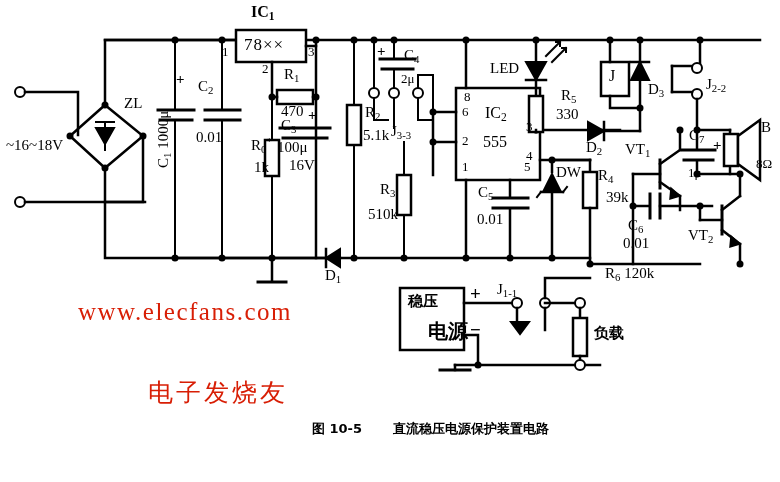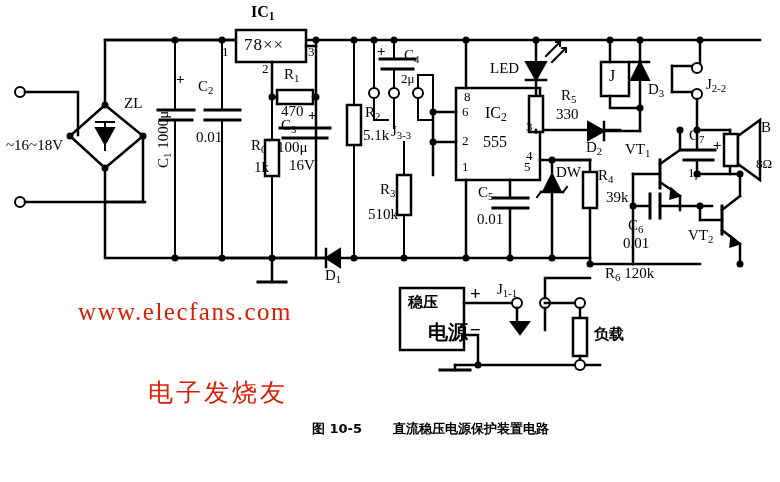--- a/index.html
+++ b/index.html
@@ -32,21 +32,21 @@
     font-family: "Liberation Serif", serif;
     color: #000;
     white-space: nowrap;
     line-height: 1.05;
     font-size: 15px;
   }
   .lbl.sm { font-size: 13px; }
   .lbl.bold { font-weight: bold; }
   .sub { font-size: 0.72em; vertical-align: -0.25em; }
   .sup { font-size: 0.72em; vertical-align: 0.45em; }
-  .cjk { font-family: Liberation Serif, serif; font-weight: bold; }
+  .cjk { font-family: Liberation Mono, monospace; font-weight: bold; }
   .vert {
     transform: rotate(-90deg);
     transform-origin: left top;
   }
   .wm {
     position: absolute;
     color: #d81e05;
     white-space: nowrap;
   }
   .wm-url {

